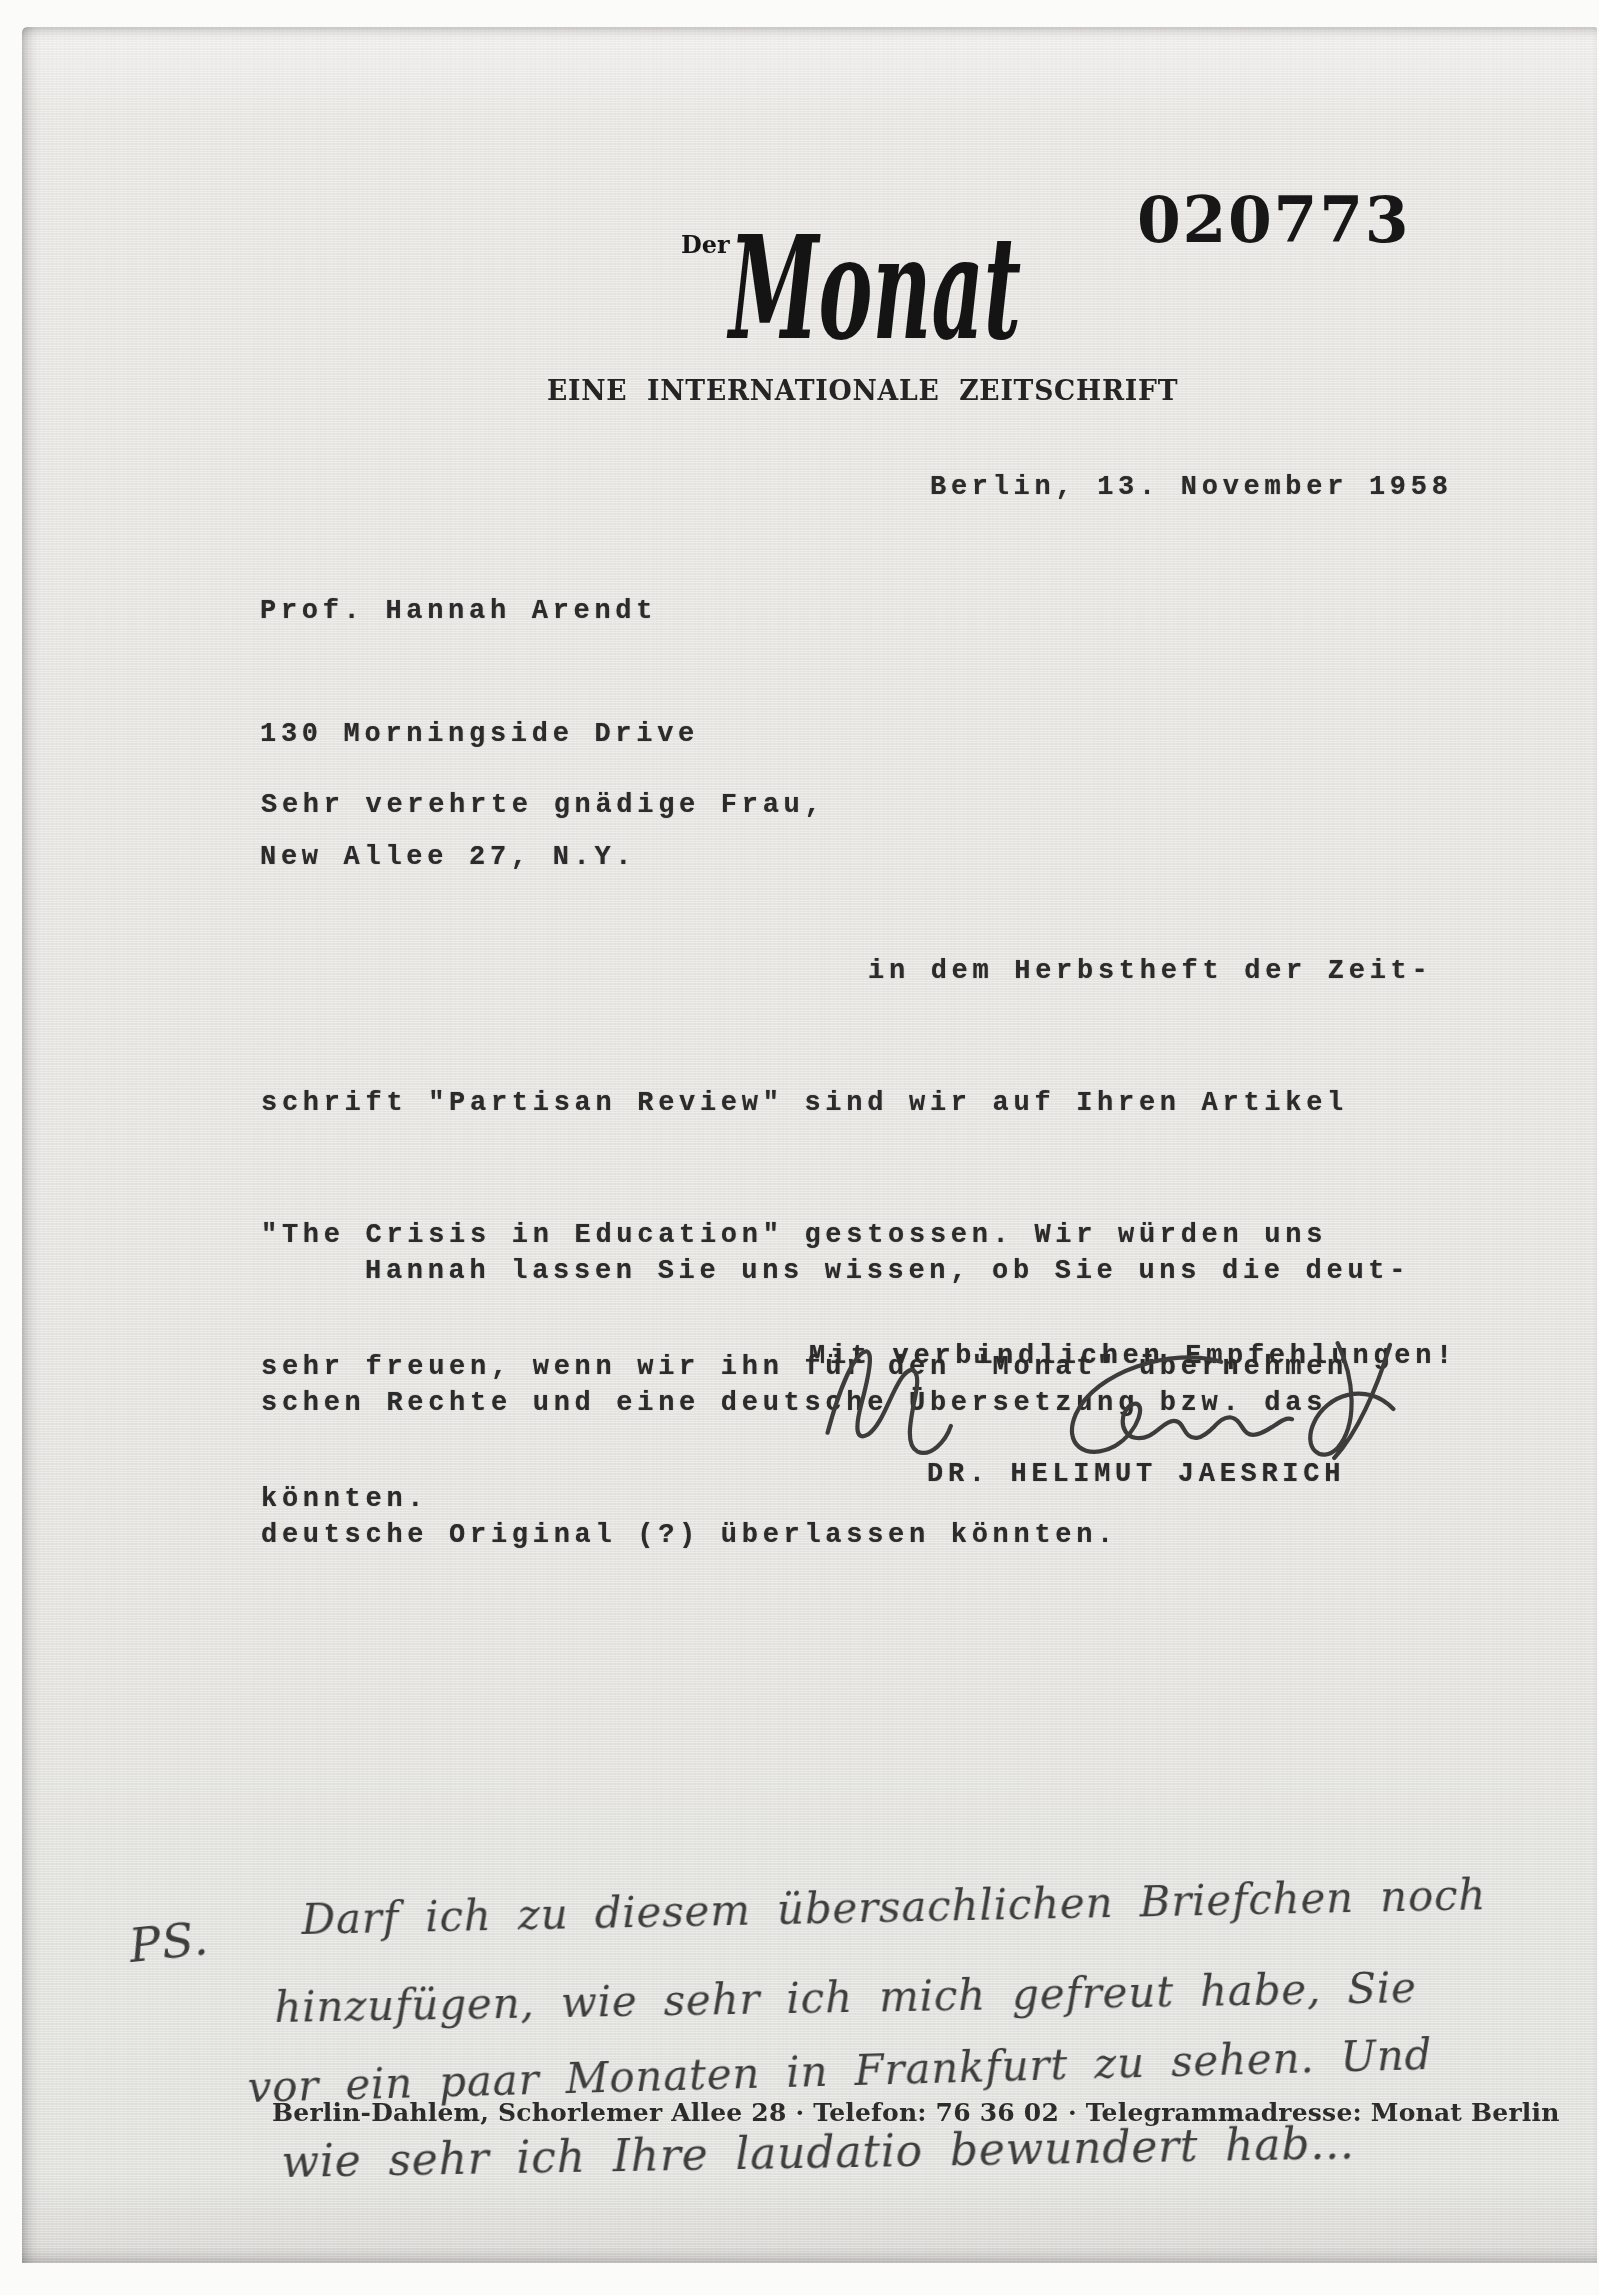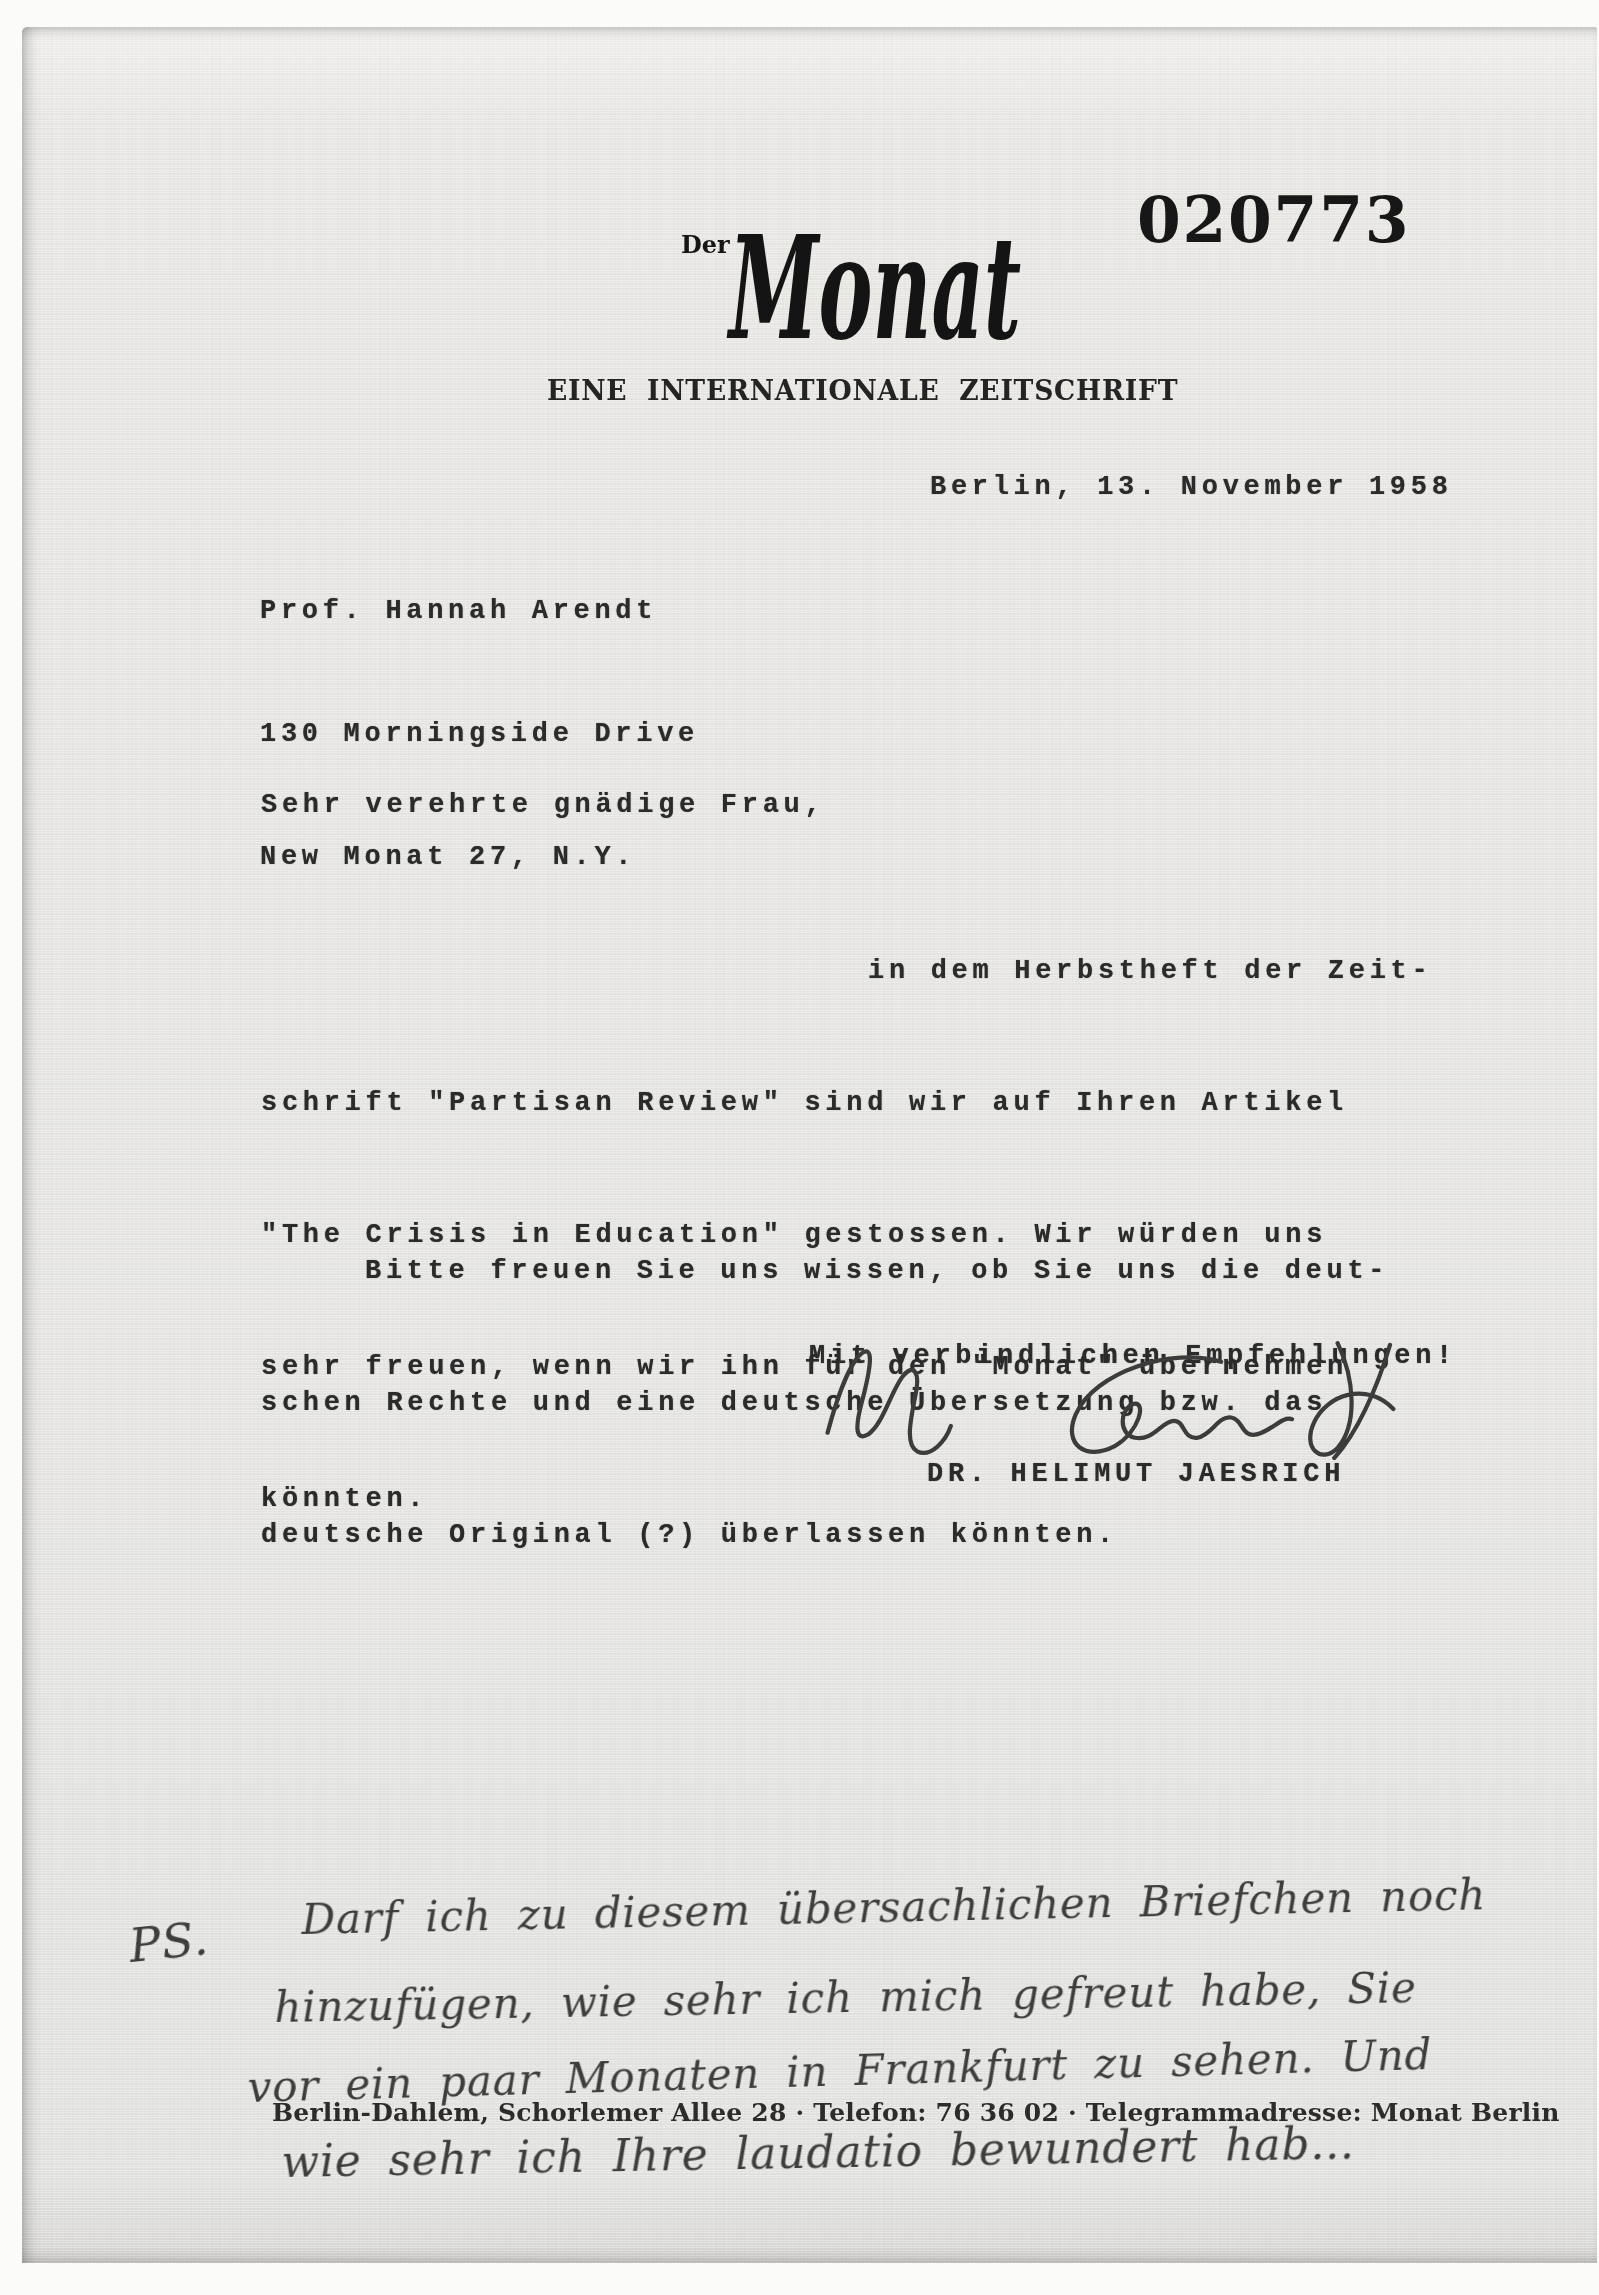--- a/index.html
+++ b/index.html
@@ -91,35 +91,35 @@
 
   <div class="logo-der">Der</div>
   <div class="logo-monat">Monat</div>
   <div class="tagline">EINE INTERNATIONALE ZEITSCHRIFT</div>
 
   <div class="typed" style="left:908px;top:438px;">Berlin, 13. November 1958</div>
 
   <div class="typed addr" style="left:238px;top:482px;">
     <div>Prof. Hannah Arendt</div>
     <div>130 Morningside Drive</div>
-    <div>New Monat 27, N.Y.</div>
+    <div>New Allee 27, N.Y.</div>
   </div>
 
   <div class="typed" style="left:239px;top:756px;">Sehr verehrte gnädige Frau,</div>
 
   <div class="typed" style="left:239px;top:834px;">
     <div class="indent-deep">in dem Herbstheft der Zeit-</div>
     <div>schrift "Partisan Review" sind wir auf Ihren Artikel</div>
     <div>"The Crisis in Education" gestossen. Wir würden uns</div>
     <div>sehr freuen, wenn wir ihn für den "Monat" übernehmen</div>
     <div>könnten.</div>
   </div>
 
   <div class="typed" style="left:239px;top:1134px;">
-    <div class="indent-mid">Bitte freuen Sie uns wissen, ob Sie uns die deut-</div>
+    <div class="indent-mid">Hannah lassen Sie uns wissen, ob Sie uns die deut-</div>
     <div>schen Rechte und eine deutsche Übersetzung bzw. das</div>
     <div>deutsche Original (?) überlassen könnten.</div>
   </div>
 
   <div class="typed" style="left:787px;top:1307px;">Mit verbindlichen Empfehlungen!</div>
 
   <svg class="sig-svg" width="660" height="152" viewBox="900 1538 780 180">
     <path d="M952,1662 C966,1610 982,1572 996,1566 C1008,1562 1000,1598 992,1628 C984,1658 986,1672 1000,1664 C1018,1652 1028,1610 1042,1594 C1054,1580 1062,1590 1056,1618 C1050,1648 1044,1676 1058,1684 C1074,1692 1092,1672 1098,1654"></path>
     <path d="M1418,1578 C1360,1560 1268,1590 1246,1640 C1230,1676 1258,1696 1292,1678 C1322,1660 1330,1624 1314,1628 C1298,1634 1296,1664 1316,1668 C1338,1672 1348,1648 1362,1648 C1376,1648 1372,1670 1390,1668 C1408,1664 1414,1642 1430,1644 C1444,1646 1442,1668 1460,1664 C1478,1660 1490,1642 1502,1646"></path>
     <path d="M1556,1556 C1576,1598 1580,1652 1556,1680 C1536,1700 1514,1680 1528,1650 C1542,1618 1590,1600 1622,1634 M1618,1558 C1602,1612 1578,1664 1552,1692"></path>

